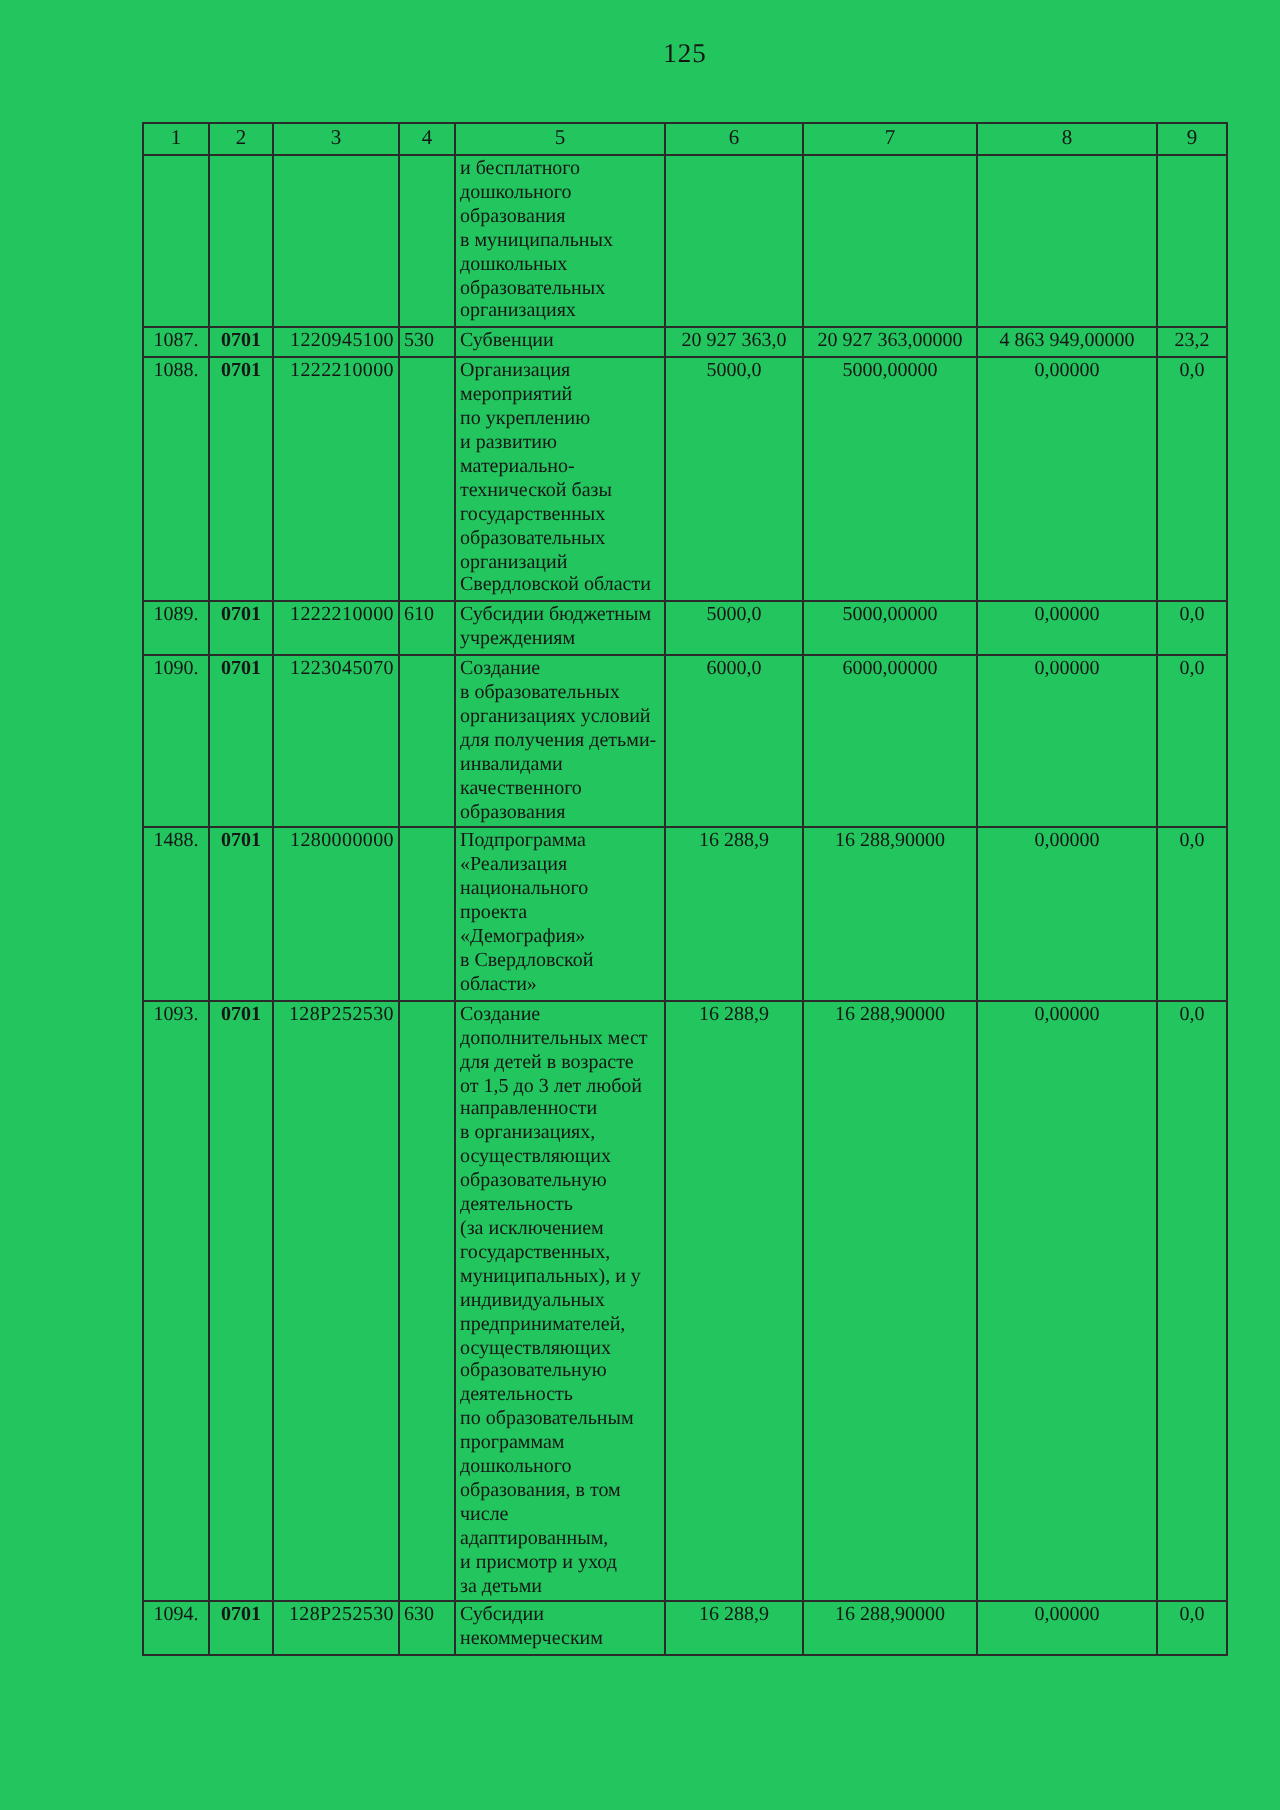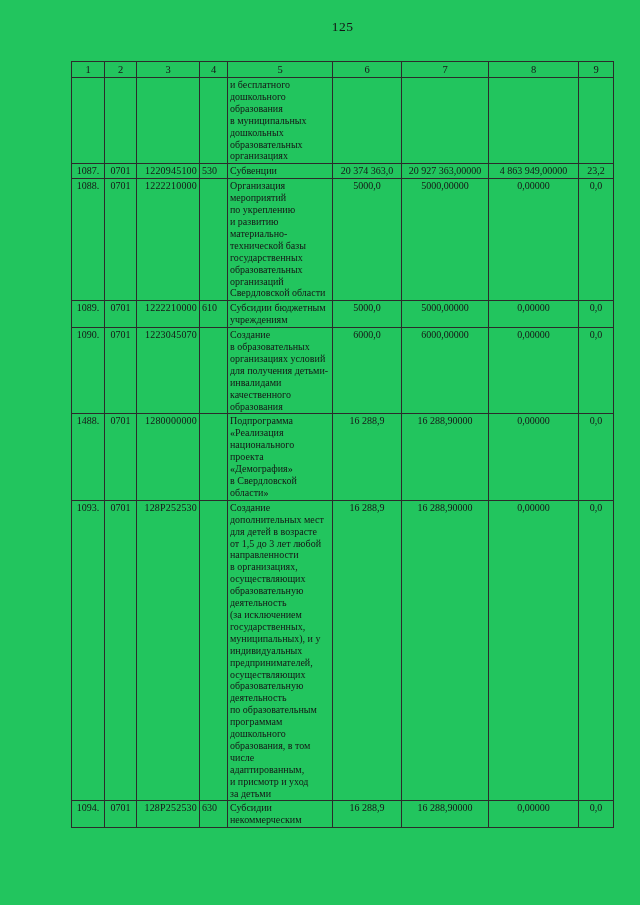--- a/index.html
+++ b/index.html
@@ -48,21 +48,21 @@
   }
   table.budget-table th {
     font-weight: normal;
     font-size: 10.5px;
     height: 15px;
     text-align: center;
     vertical-align: middle;
     padding: 0;
   }
   td.c1 { text-align: center; padding-top: 2px; font-family: Liberation Serif, serif; }
-  td.c2 { text-align: center; padding-top: 2px; }
+  td.c2 { text-align: center; padding-top: 2px; font-weight: bold; }
   td.c3 { text-align: right; padding-top: 2px; letter-spacing: 0.2px; }
   td.c4 { text-align: left; padding-top: 2px; }
   td.c5 {
     text-align: left;
     white-space: pre-line;
     padding-left: 3px;
     padding-top: 2px;
     margin-top: 24px;
   }
   td.c6, td.c7, td.c8, td.c9 {
@@ -119,21 +119,21 @@
           <td class="c7"></td>
           <td class="c8"></td>
           <td class="c9"></td>
         </tr>
         <tr>
           <td class="c1">1087.</td>
           <td class="c2">0701</td>
           <td class="c3">1220945100</td>
           <td class="c4">530</td>
           <td class="c5">Субвенции</td>
-          <td class="c6">20 374 363,0</td>
+          <td class="c6">20 927 363,0</td>
           <td class="c7">20 927 363,00000</td>
           <td class="c8">4 863 949,00000</td>
           <td class="c9">23,2</td>
         </tr>
         <tr>
           <td class="c1">1088.</td>
           <td class="c2">0701</td>
           <td class="c3">1222210000</td>
           <td class="c4"></td>
           <td class="c5">Организация

